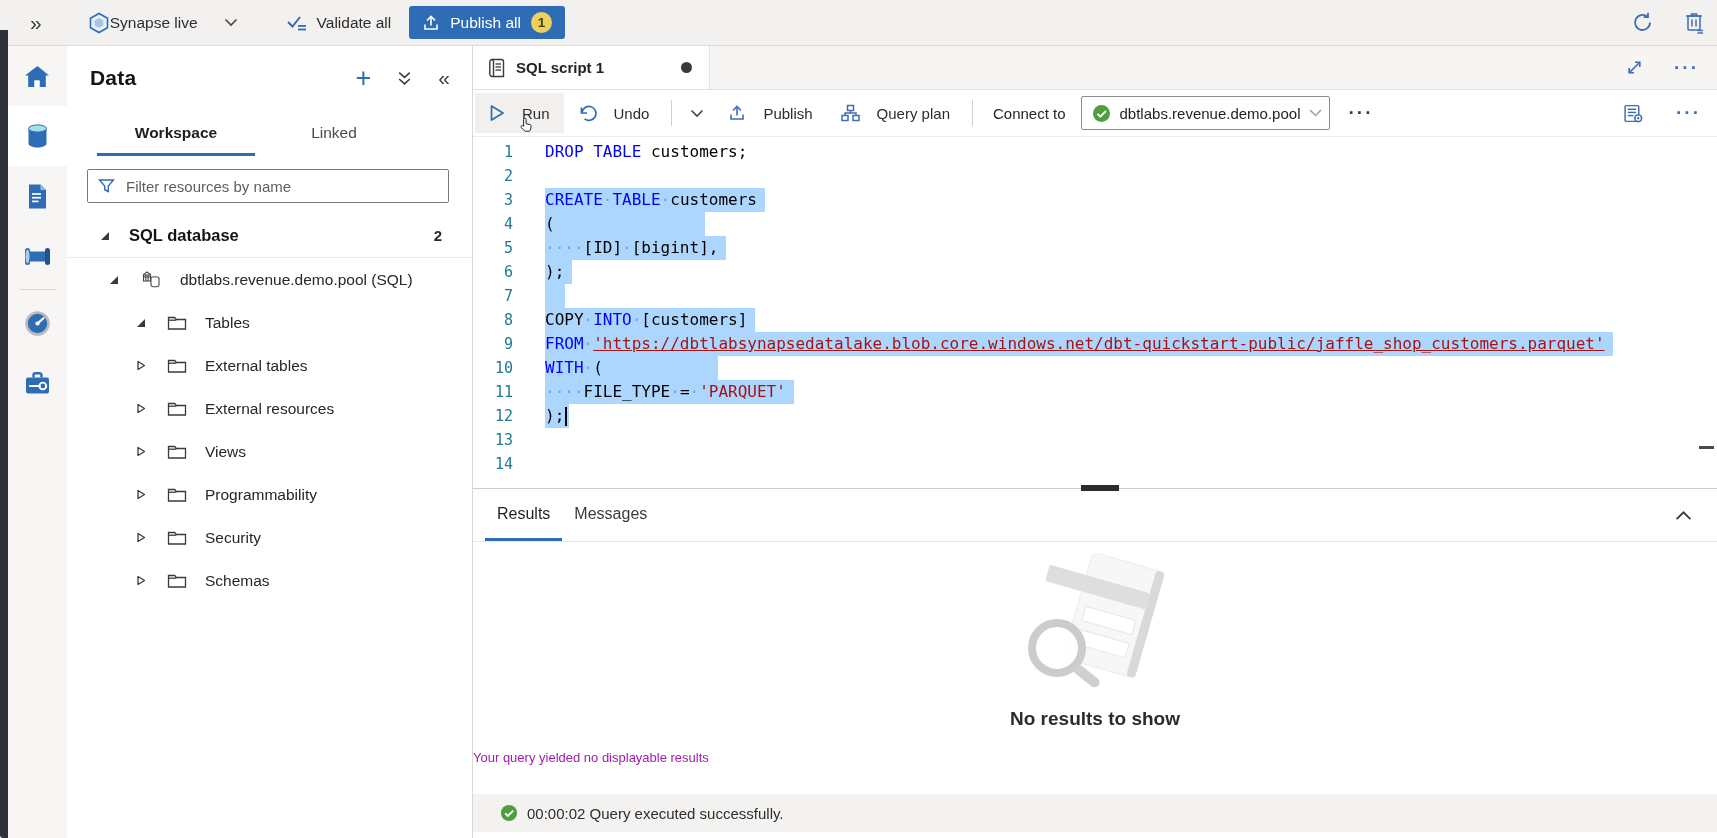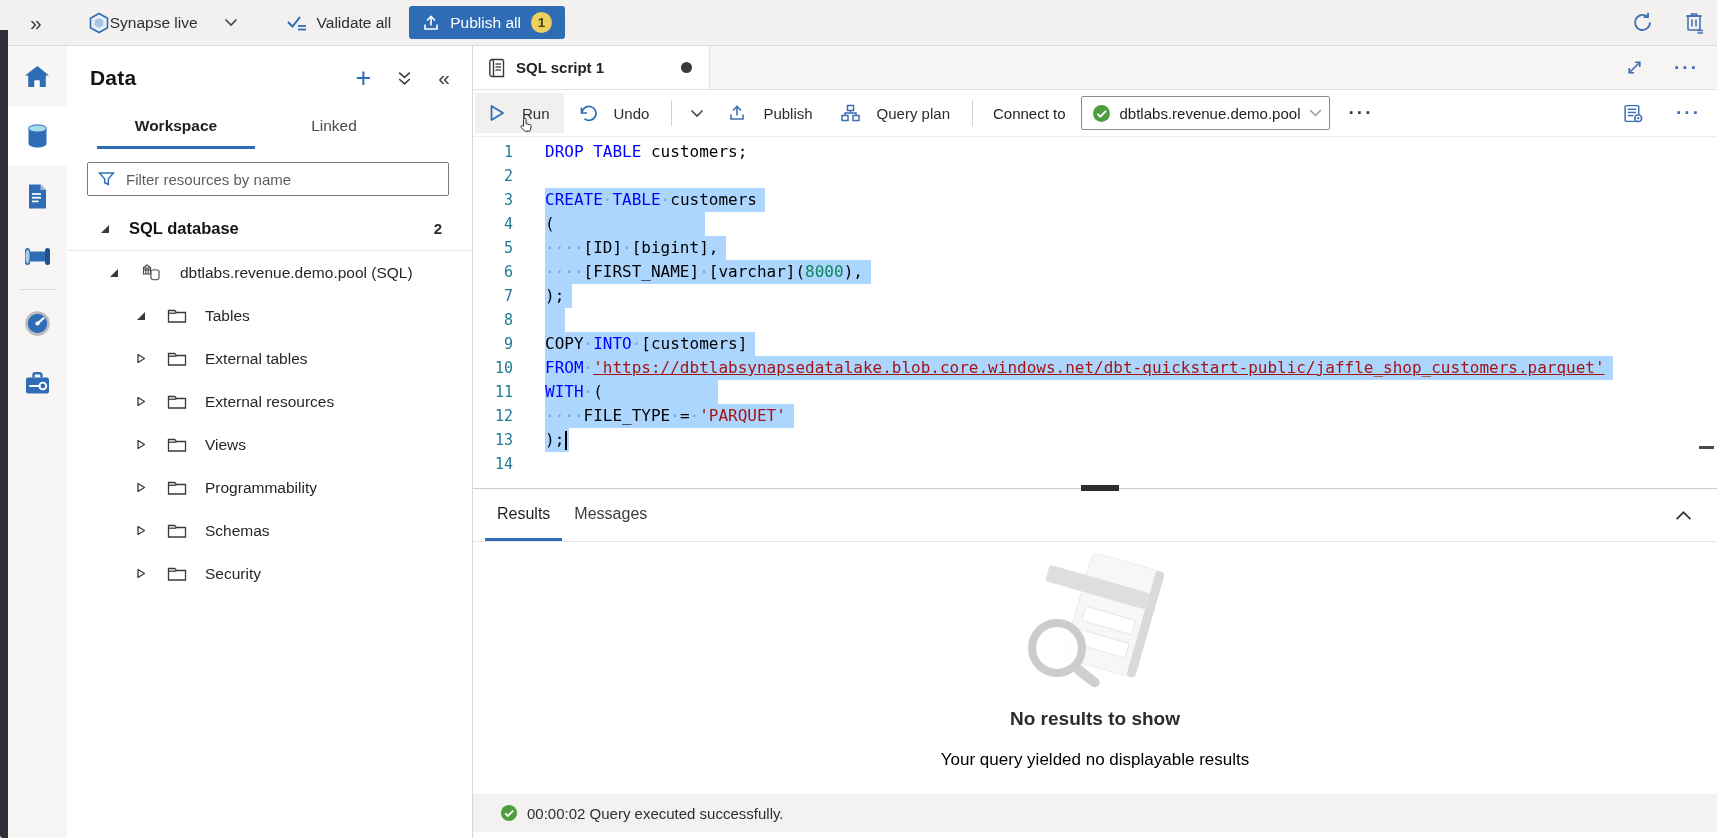--- a/index.html
+++ b/index.html
@@ -32,21 +32,21 @@
   .rail-divider{width:36px;height:1px;background:#d8d7d6;margin:3px 0;}
 
   
   .sidepanel{position:absolute;left:67px;top:46px;width:406px;height:792px;background:#fff;
     border-right:1px solid #d8d7d6;box-sizing:border-box;z-index:4;}
   .panel-header{display:flex;align-items:center;padding:20px 22px 0 23px;}
   .panel-title{font-size:21px;font-weight:bold;color:#161514;flex:1;letter-spacing:.2px;}
   .header-icons{display:flex;align-items:center;gap:25px;}
   .add-glyph{color:#2e6db5;font-size:27px;font-weight:300;line-height:20px;}
   .collapse-glyph{color:#3b3a39;font-size:21px;line-height:16px;}
-  .panel-tabs{display:flex;margin-top:27px;padding-left:30px;}
+  .panel-tabs{display:flex;margin-top:34px;padding-left:30px;}
   .panel-tab{width:158px;text-align:center;font-size:15.5px;color:#4a4947;padding-bottom:11px;
     border-bottom:3px solid transparent;}
   .panel-tab.active{color:#201f1e;font-weight:600;border-bottom-color:#2e6db5;}
   .filter-box{margin:13px 23px 0 20px;height:34px;border:1px solid #7b7977;border-radius:2px;
     display:flex;align-items:center;padding:0 10px;gap:9px;box-sizing:border-box;}
   .filter-box input{border:none;outline:none;flex:1;font-size:15px;font-family:"Liberation Sans",sans-serif;color:#323130;background:transparent;}
   .filter-box input::placeholder{color:#605e5c;}
   .tree{margin-top:11px;}
   .tree-row{height:43px;display:flex;align-items:center;font-size:15.5px;color:#29282'7';}
   .tree-row{color:#282726;gap:8px;}
@@ -103,21 +103,21 @@
   .results-tabs{height:53px;background:#fff;display:flex;align-items:center;border-bottom:1px solid #e7e6e5;
     position:relative;box-sizing:border-box;padding-left:12px;}
   .res-tab{padding:0 12px;height:100%;display:flex;align-items:center;font-size:16px;color:#3c3b3a;
     border-bottom:3px solid transparent;box-sizing:border-box;}
   .res-tab.active{color:#201f1e;border-bottom-color:#2e6db5;}
   .split-handle{position:absolute;left:608px;top:-4px;width:38px;height:6px;background:#2b2b2b;}
   .collapse-btn{margin-left:auto;margin-right:25px;display:flex;}
   .results-body{height:258px;position:relative;background:#fff;}
   .empty-illustration{position:absolute;left:50%;transform:translateX(-50%);top:4px;}
   .empty-title{position:absolute;top:166px;width:100%;text-align:center;font-size:19px;font-weight:bold;color:#2d2c2b;}
-  .empty-sub{position:absolute;top:208px;width:100%;text-align:center;font-size:17px;color:#000000;}
+  .empty-sub{position:absolute;top:208px;width:100%;text-align:left;font-size:13px;color:#a21caf;}
   .statusbar{position:absolute;left:0;bottom:6px;width:100%;height:38px;background:#f3f2f1;display:flex;
     align-items:center;gap:9px;padding-left:27px;box-sizing:border-box;font-size:15px;color:#2f2e2d;}
 </style>
 </head>
 <body>
 
 <div class="topbar">
   <span class="expand-glyph">»</span>
 
   <div class="mode-btn">
@@ -377,35 +377,35 @@
           <svg width="13" height="13" viewBox="0 0 13 13">
             <polygon points="4,2.5 10.5,6.5 4,10.5" fill="none" stroke="#3b3a39" stroke-width="1.3" stroke-linejoin="round"></polygon>
           </svg>
         </span>
         <span class="ticon">
           <svg width="20" height="17" viewBox="0 0 20 17" fill="none" stroke="#3b3a39" stroke-width="1.3">
             <path d="M1.5 15 V3.5 h6.2 l1.6 2 h9.2 V15 z"></path>
             <path d="M1.5 6.2 h7.8"></path>
           </svg>
         </span>
+        <span class="tlabel">Security</span>
+      </div>
+      <div class="tree-row" style="padding-left: 66px;">
+        <span class="arrow">
+          <svg width="13" height="13" viewBox="0 0 13 13">
+            <polygon points="4,2.5 10.5,6.5 4,10.5" fill="none" stroke="#3b3a39" stroke-width="1.3" stroke-linejoin="round"></polygon>
+          </svg>
+        </span>
+        <span class="ticon">
+          <svg width="20" height="17" viewBox="0 0 20 17" fill="none" stroke="#3b3a39" stroke-width="1.3">
+            <path d="M1.5 15 V3.5 h6.2 l1.6 2 h9.2 V15 z"></path>
+            <path d="M1.5 6.2 h7.8"></path>
+          </svg>
+        </span>
         <span class="tlabel">Schemas</span>
-      </div>
-      <div class="tree-row" style="padding-left: 66px;">
-        <span class="arrow">
-          <svg width="13" height="13" viewBox="0 0 13 13">
-            <polygon points="4,2.5 10.5,6.5 4,10.5" fill="none" stroke="#3b3a39" stroke-width="1.3" stroke-linejoin="round"></polygon>
-          </svg>
-        </span>
-        <span class="ticon">
-          <svg width="20" height="17" viewBox="0 0 20 17" fill="none" stroke="#3b3a39" stroke-width="1.3">
-            <path d="M1.5 15 V3.5 h6.2 l1.6 2 h9.2 V15 z"></path>
-            <path d="M1.5 6.2 h7.8"></path>
-          </svg>
-        </span>
-        <span class="tlabel">Security</span>
       </div>
     </div>
 </div>
 
 <div class="main">
 
   <div class="tabbar">
     <div class="doc-tab">
       <span>
         <svg width="20" height="22" viewBox="0 0 20 22" fill="none" stroke="#3b3a39" stroke-width="1.4">
@@ -537,21 +537,20 @@
         <div class="lnum">12</div>
         <div class="lnum">13</div>
         <div class="lnum">14</div>
       </div>
     <div id="code-lines">
         <div class="cline"><span class="tk-kw">DROP</span><span> </span><span class="tk-kw">TABLE</span><span> </span><span class="tk-pl">customers;</span></div>
         <div class="cline"></div>
         <div class="cline"><span class="selbg" style="padding-right: 8px;"><span class="tk-kw">CREATE</span><span class="ws">·</span><span class="tk-kw">TABLE</span><span class="ws">·</span><span class="tk-pl">customers</span></span></div>
         <div class="cline"><span class="selbg" style="padding-right: 150px;"><span class="tk-pl">(</span></span></div>
         <div class="cline"><span class="selbg" style="padding-right: 8px;"><span class="ws">····</span><span class="tk-pl">[ID]</span><span class="ws">·</span><span class="tk-pl">[bigint],</span></span></div>
-        <div class="cline"><span class="selbg" style="padding-right: 8px;"><span class="ws">····</span><span class="tk-pl">[FIRST_NAME]</span><span class="ws">·</span><span class="tk-pl">[varchar](</span><span class="tk-num">8000</span><span class="tk-pl">),</span></span></div>
         <div class="cline"><span class="selbg" style="padding-right: 8px;"><span class="tk-pl">);</span></span></div>
         <div class="cline"><span class="selbg" style="padding-right: 20px;"></span></div>
         <div class="cline"><span class="selbg" style="padding-right: 8px;"><span class="tk-pl">COPY</span><span class="ws">·</span><span class="tk-kw">INTO</span><span class="ws">·</span><span class="tk-pl">[customers]</span></span></div>
         <div class="cline"><span class="selbg" style="padding-right: 8px;"><span class="tk-kw">FROM</span><span class="ws">·</span><span class="tk-str tk-link">'https://dbtlabsynapsedatalake.blob.core.windows.net/dbt-quickstart-public/jaffle_shop_customers.parquet'</span></span></div>
         <div class="cline"><span class="selbg" style="padding-right: 115px;"><span class="tk-kw">WITH</span><span class="ws">·</span><span class="tk-pl">(</span></span></div>
         <div class="cline"><span class="selbg" style="padding-right: 8px;"><span class="ws">····</span><span class="tk-pl">FILE_TYPE</span><span class="ws">·</span><span class="tk-pl">=</span><span class="ws">·</span><span class="tk-str">'PARQUET'</span></span></div>
         <div class="cline"><span class="selbg" style="padding-right: 2px;"><span class="tk-pl">);</span><span class="caret"></span></span></div>
       </div>
     <div class="scroll-tick"></div>
   </div>

